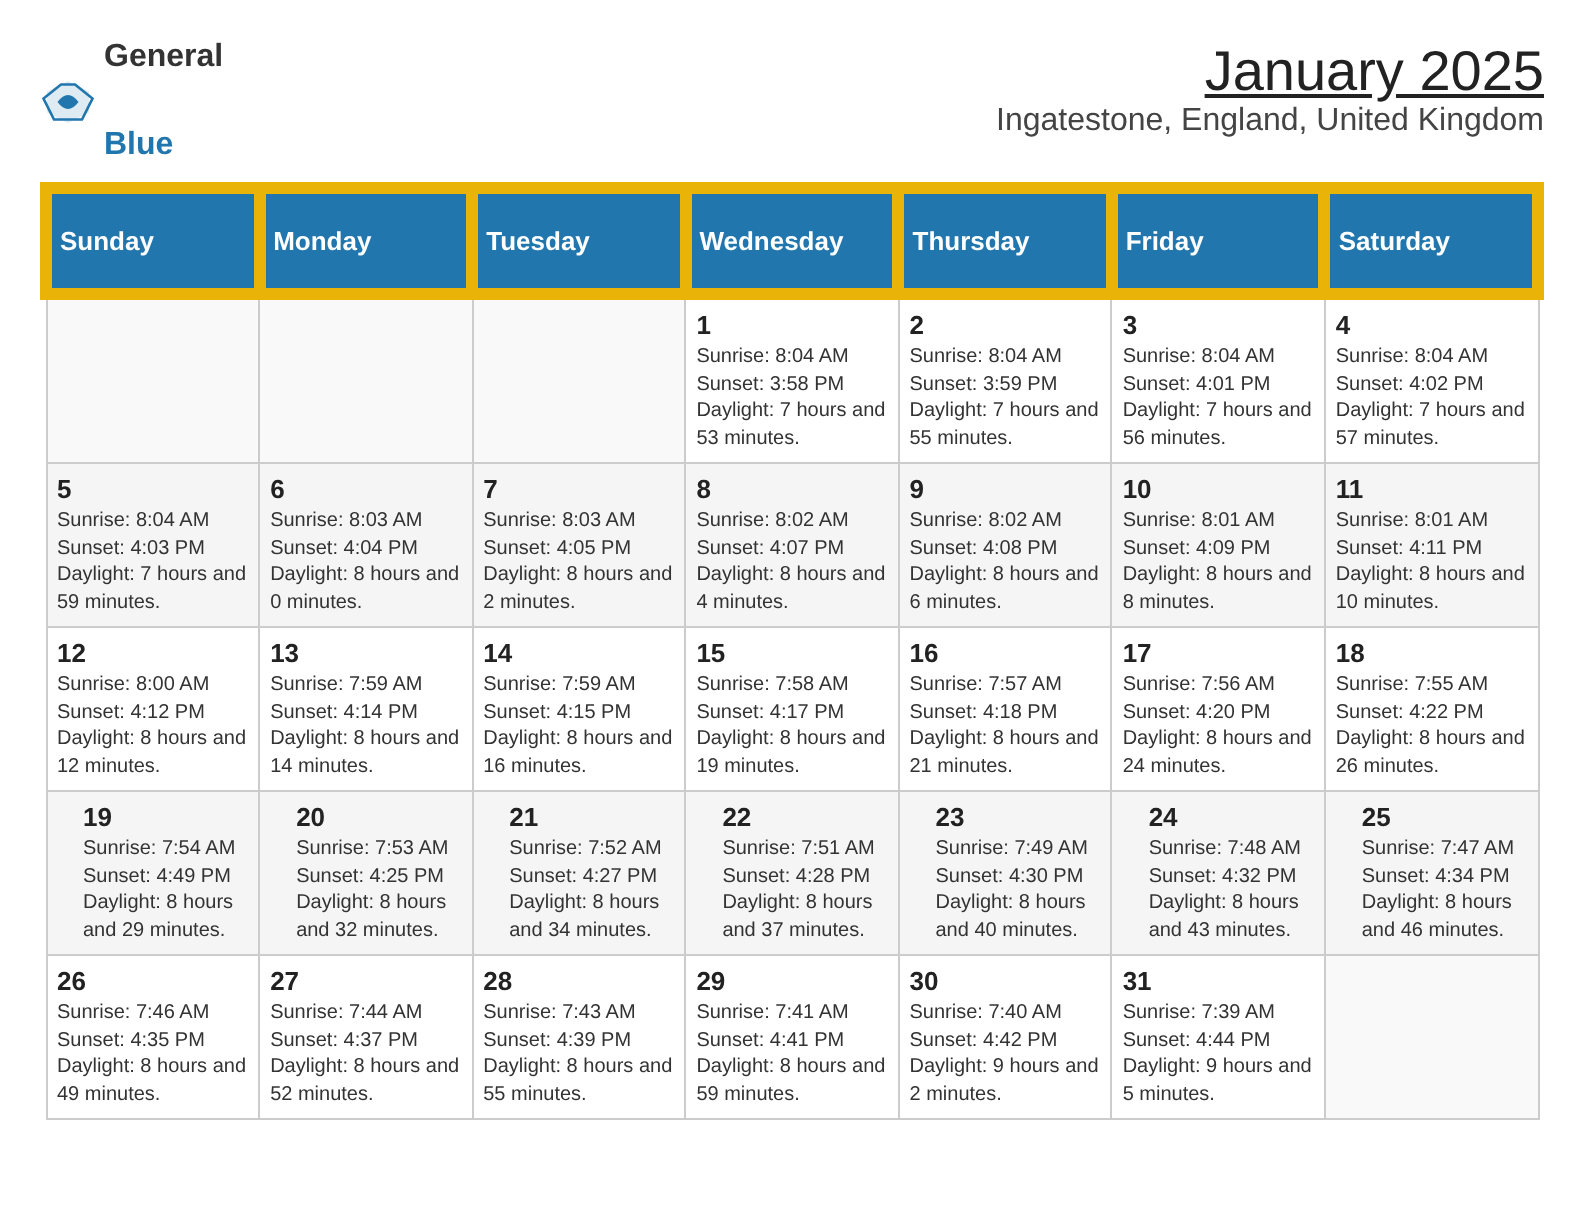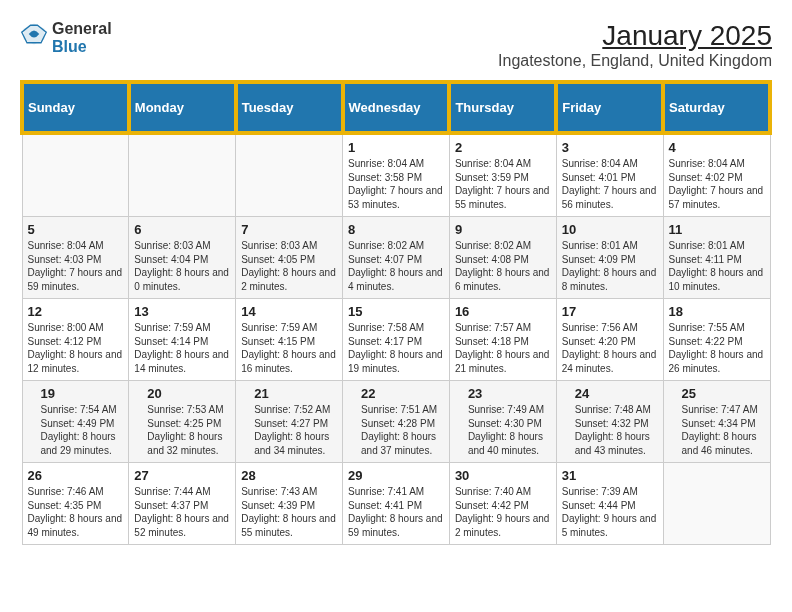--- a/index.html
+++ b/index.html
@@ -11,37 +11,38 @@
       padding: 20px;
     }
     .header {
       display: flex;
       justify-content: space-between;
       align-items: flex-start;
       margin-bottom: 10px;
     }
     .logo {
       display: flex;
-      align-items: flex-start;
+      align-items: center;
       gap: 4px;
     }
     .logo-text {
       display: flex;
       flex-direction: column;
       line-height: 1.1;
     }
     .logo-general {
       font-size: 16px;
       font-weight: bold;
       color: #333;
     }
     .logo-blue {
       font-size: 16px;
       font-weight: bold;
       color: #2176ae;
+      margin-top: 26px;
     }
     .logo-icon {
       width: 28px;
       height: 28px;
     }
     .title-section {
       text-align: right;
     }
     .month-title {
       font-size: 28px;
@@ -57,21 +58,21 @@
       width: 100%;
       border-collapse: collapse;
       border: 1px solid #ccc;
     }
     .calendar th {
       background-color: #2176ae;
       color: #fff;
       padding: 16px 4px;
       font-size: 13px;
       text-align: left;
-      border: 4px solid #eab308;
+      border: 6px solid #eab308;
     }
     .calendar td {
       vertical-align: top;
       padding: 5px 5px;
       border: 1px solid #ccc;
       font-size: 10.5px;
       color: #333;
       width: calc(100% / 7);
       min-height: 80px;
       background: #fff;

